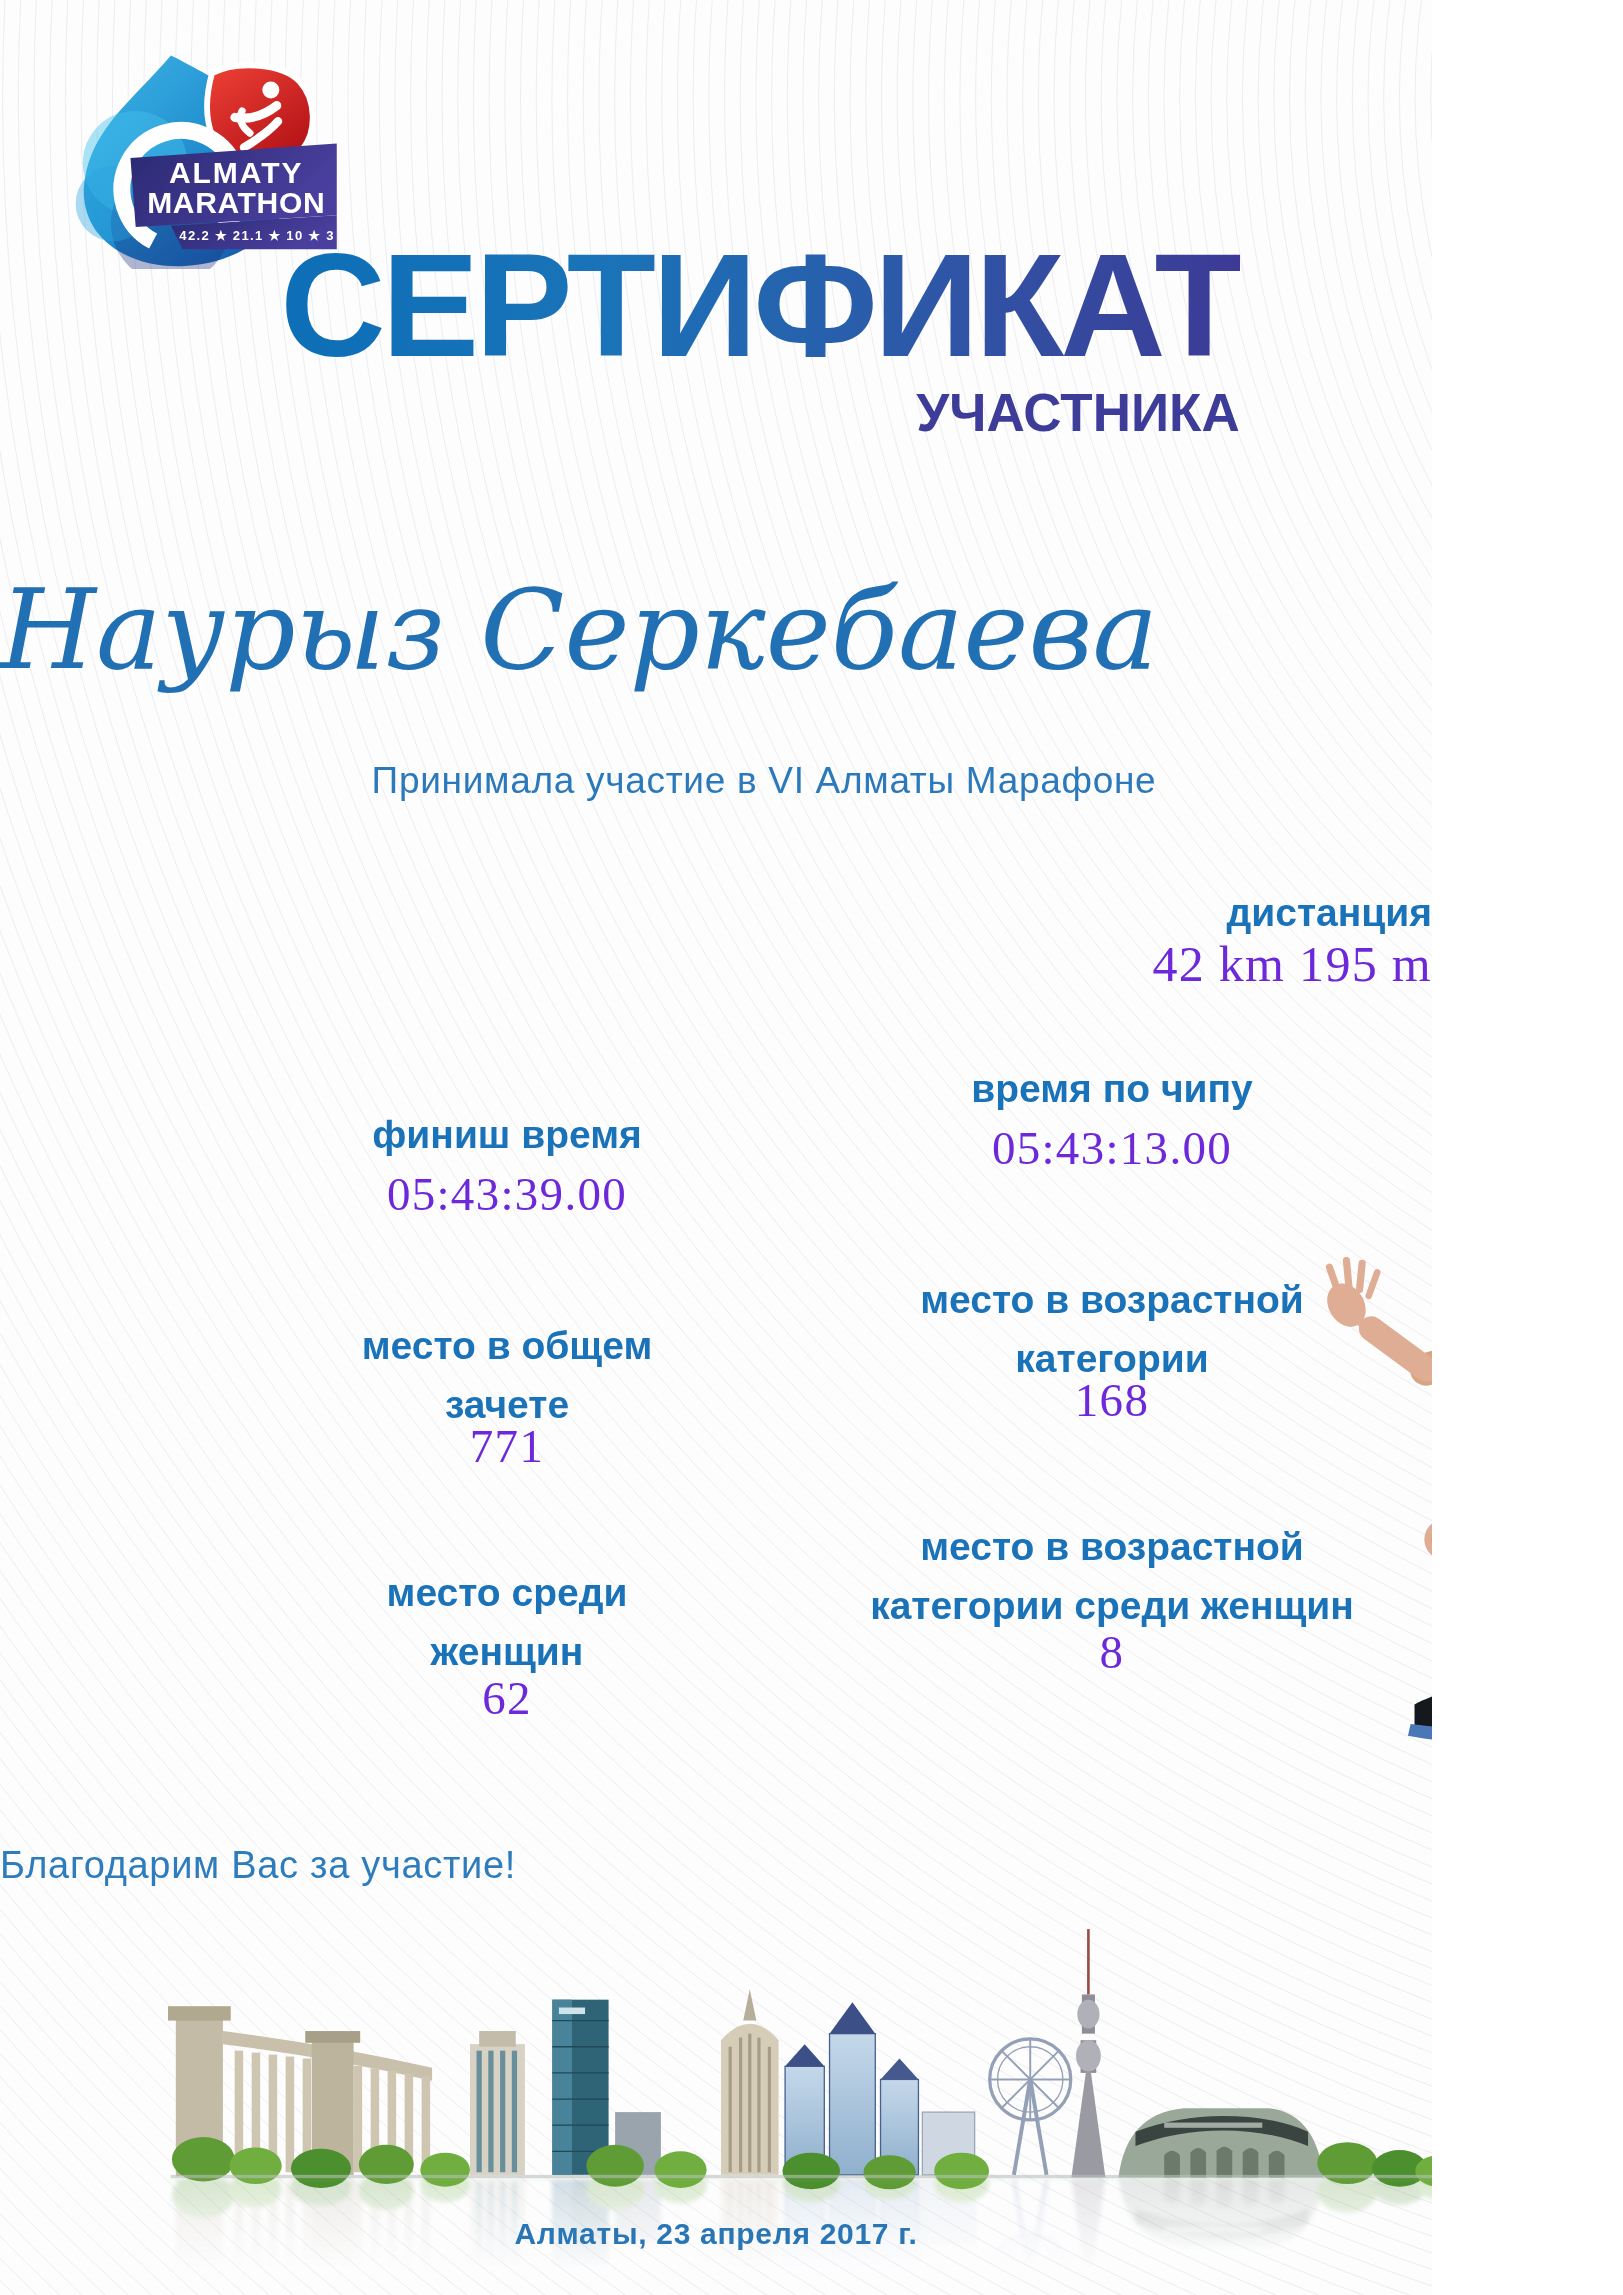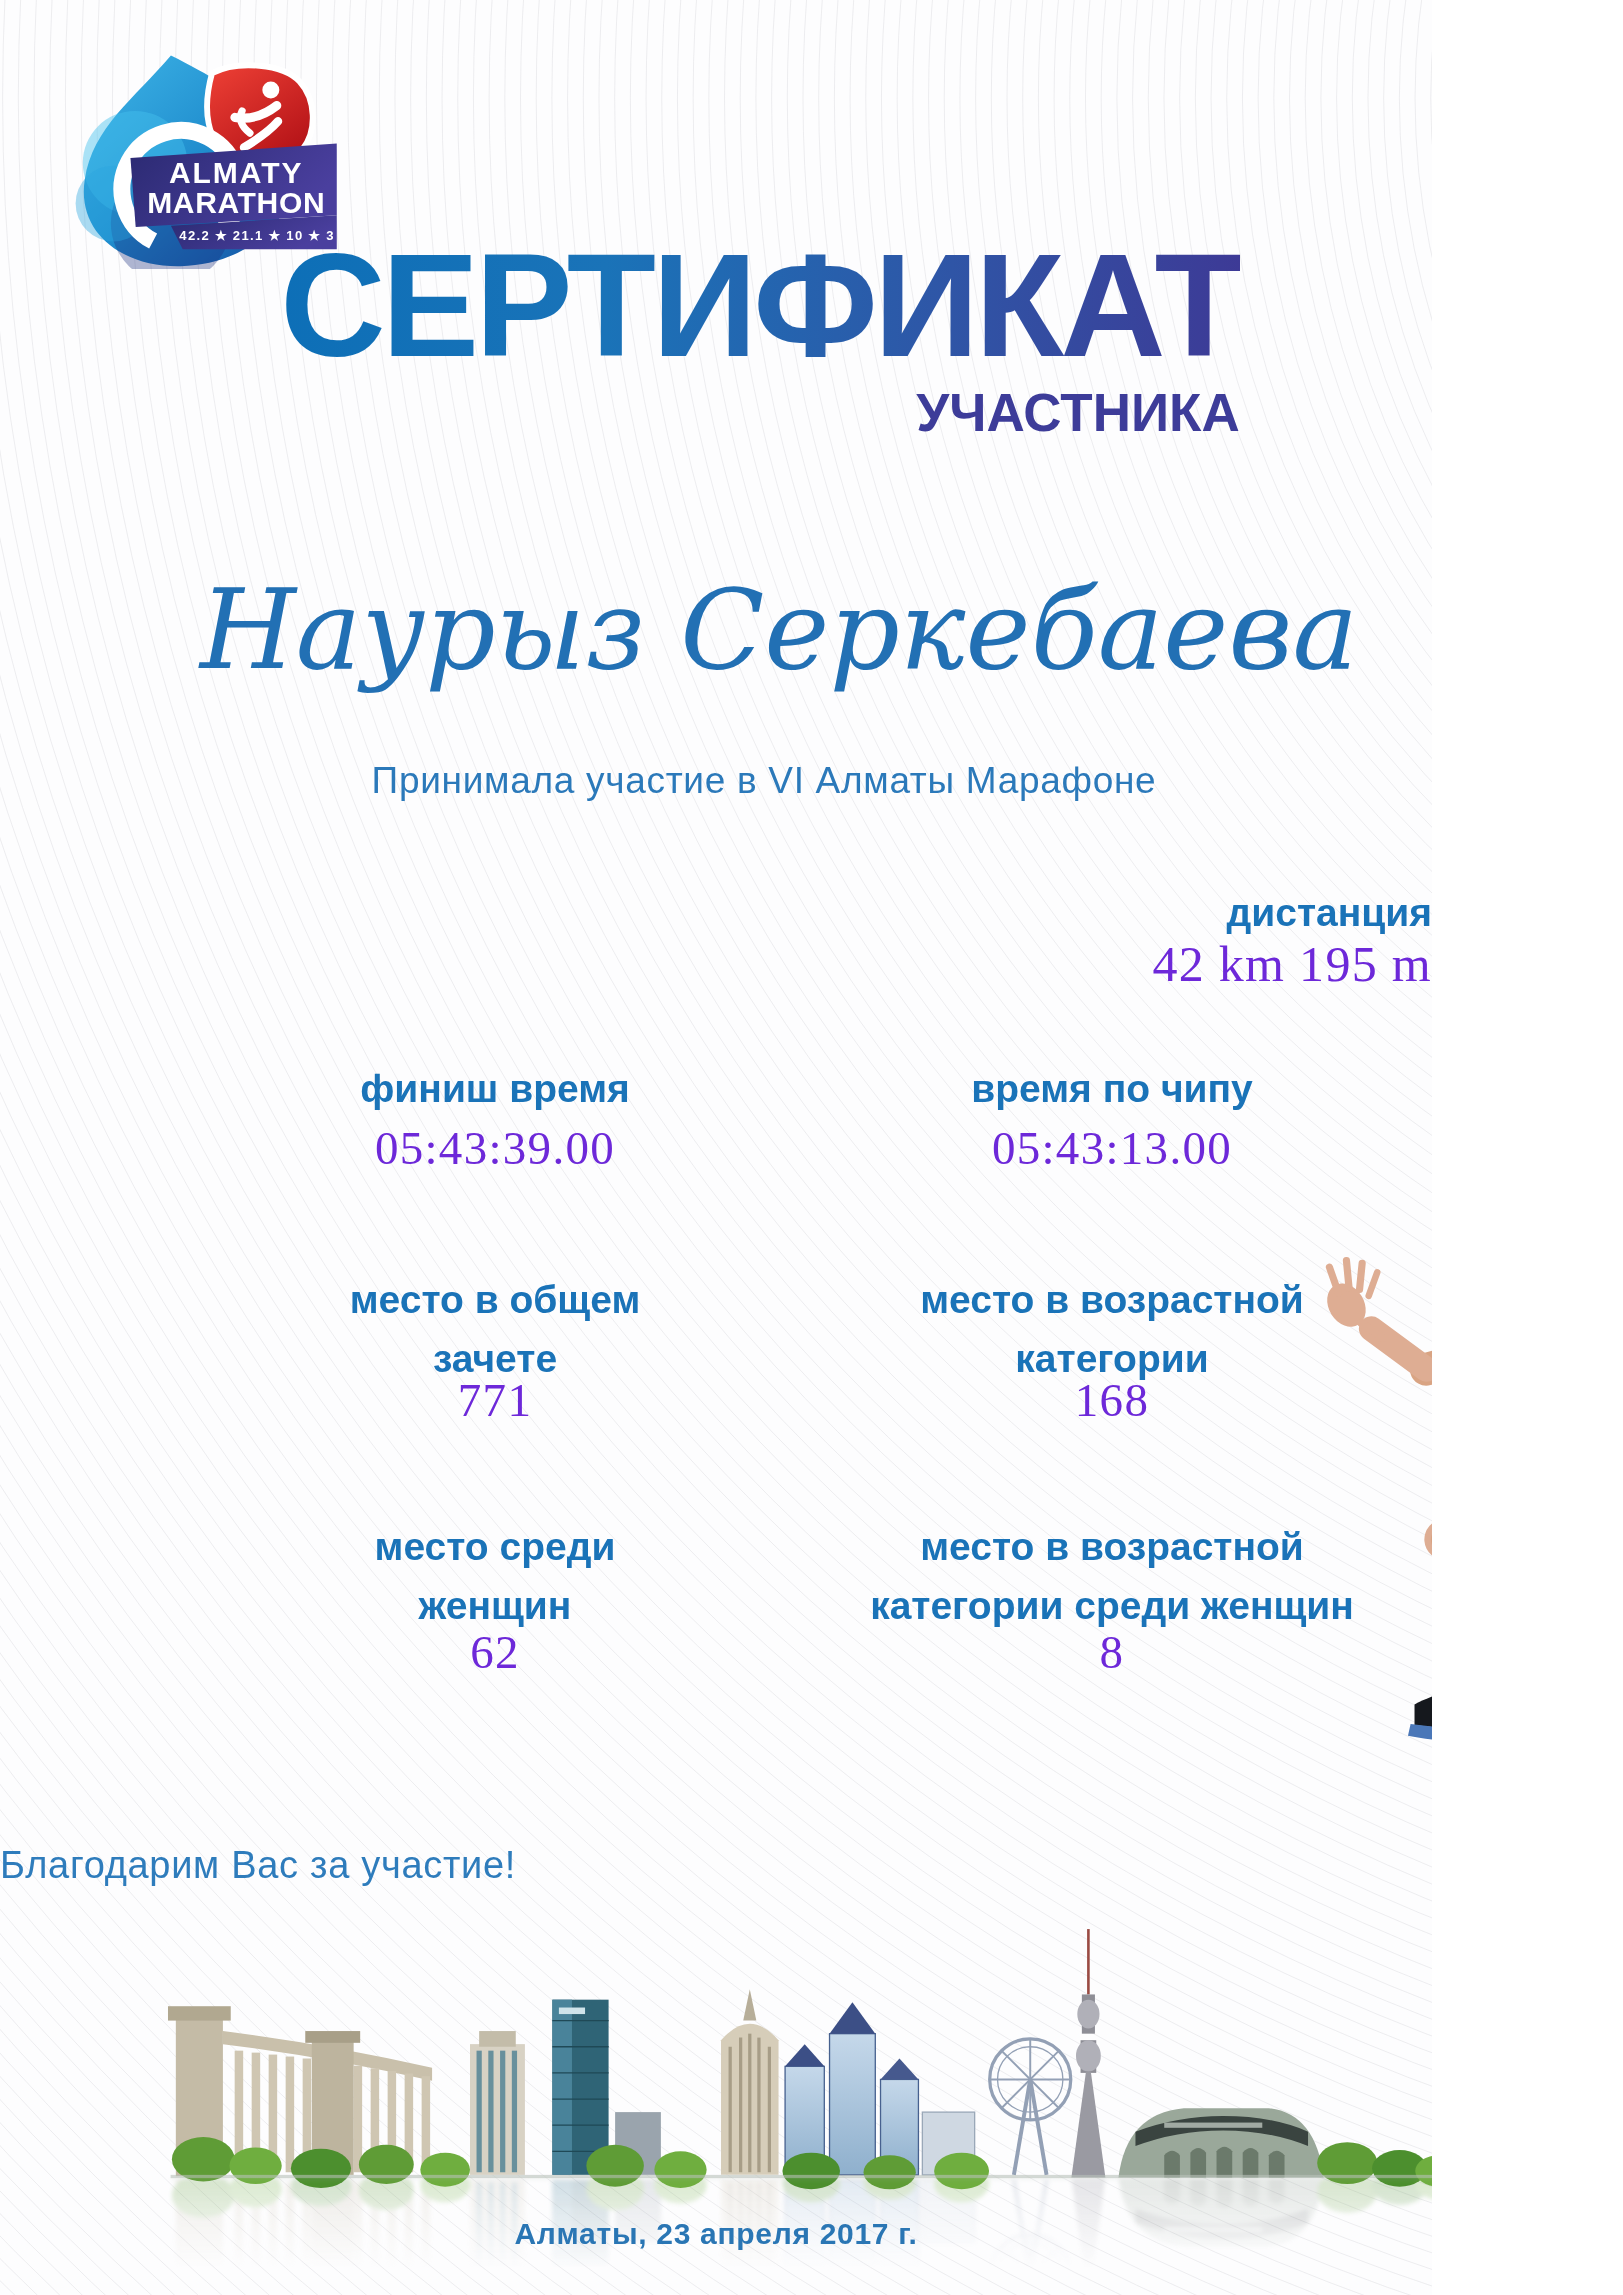--- a/index.html
+++ b/index.html
@@ -30,41 +30,40 @@
     display:block;
   }
   .sub-title{
     display:block;margin-top:6.5px;
     font-size:53px;font-weight:700;letter-spacing:0px;
     color:#3d3c99;
   }
 
   
   .script-name{
-    position:absolute;top:564px;left:16px;width:100%;
-    text-align:center;
+    position:absolute;top:564px;left:0;width:100%;
+    text-align:left;
     font-family:"DejaVu Serif", serif;
     font-style:italic;
     font-size:110px;line-height:1.2;
     color:#2270b4;
-    padding-left:47px;
   }
   .participation{
     position:absolute;top:760px;left:0;width:100%;
     text-align:center;
     font-size:37px;font-weight:400;letter-spacing:0.7px;
     color:#2b79ba;
     margin-left:48px;
   }
 
   
   .lbl{position:absolute;font-weight:700;color:#1a73b8;font-size:39px;line-height:1.52;text-align:center;}
   .lbl .wrap{display:block;margin:0 auto;}
   .val{position:absolute;font-weight:300;color:#6d28d9;font-size:47px;text-align:center;letter-spacing:1.3px;font-family:Liberation Serif, serif;}
-  .col-l{left:250px;width:490px;}
+  .col-l{left:262px;width:490px;margin-top:46px;}
   .col-r{left:867px;width:490px;}
   .full{left:0;width:100%;text-align:right;}
   .val-distance{font-size:50px;}
 
   .thanks{
     position:absolute;top:1844px;left:0;width:100%;
     text-align:left;font-size:38px;font-weight:400;
     color:#2e7cbc;letter-spacing:0.7px;
   }
 

